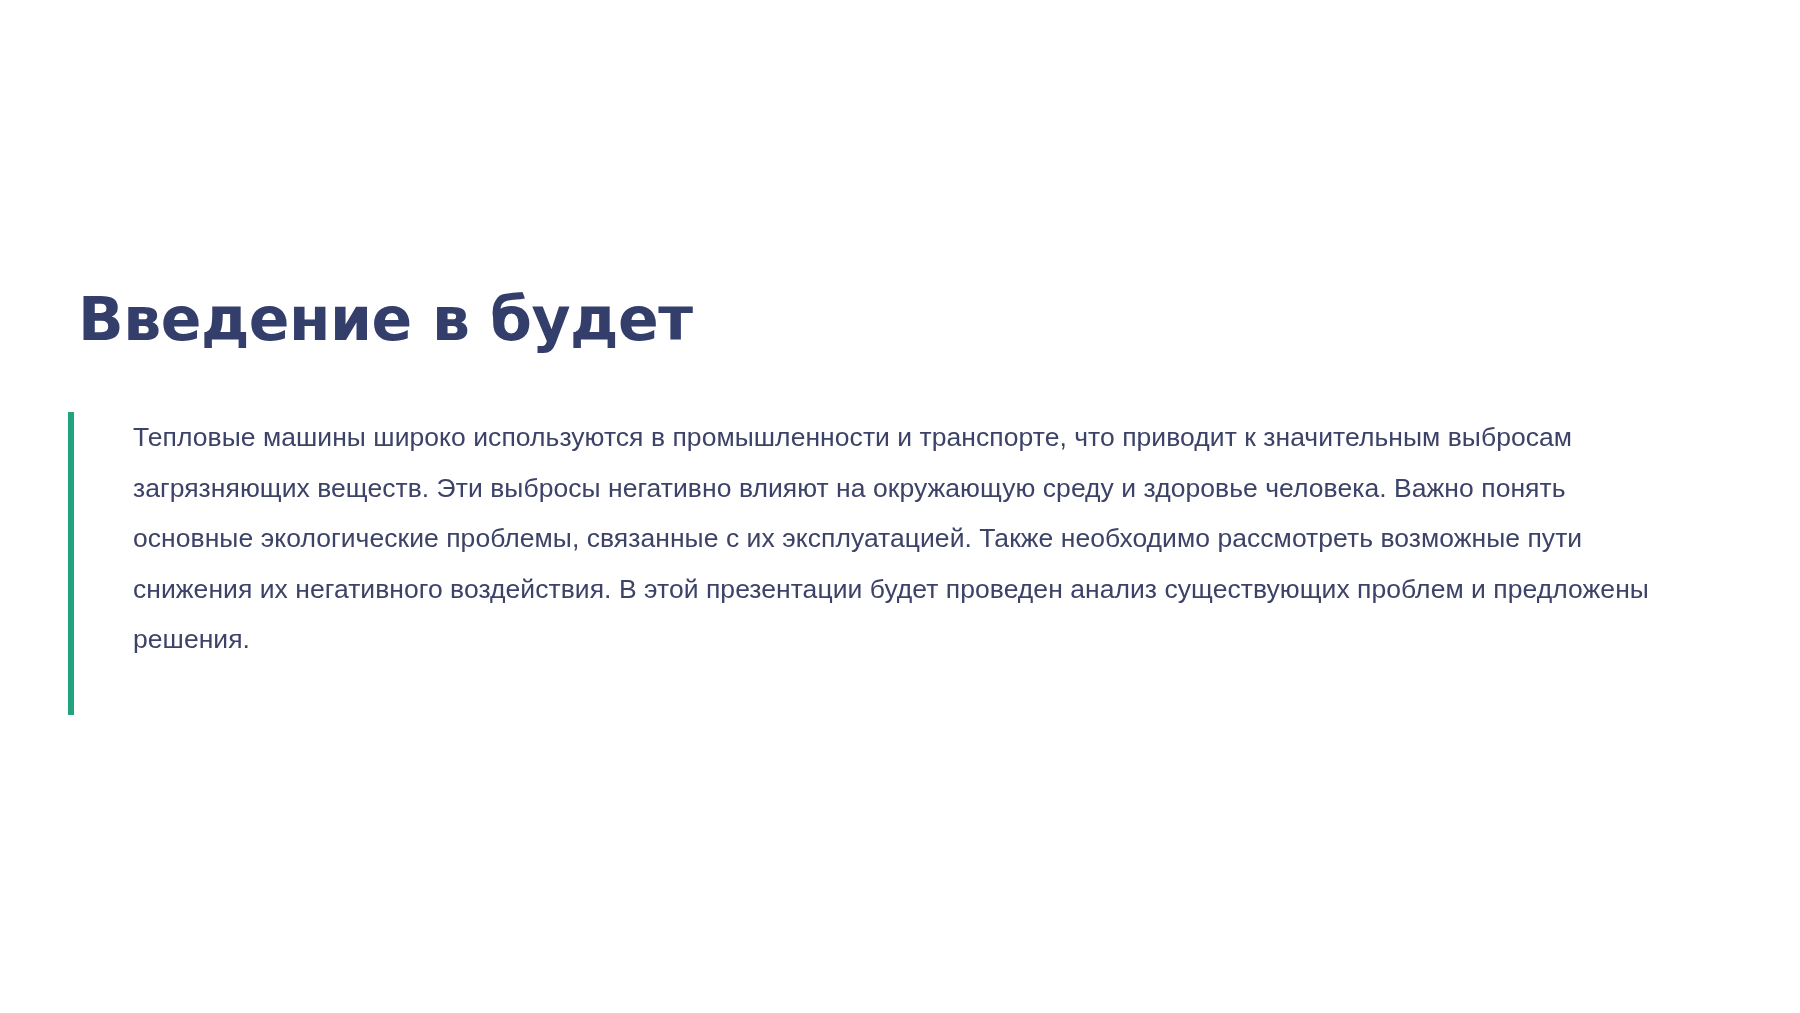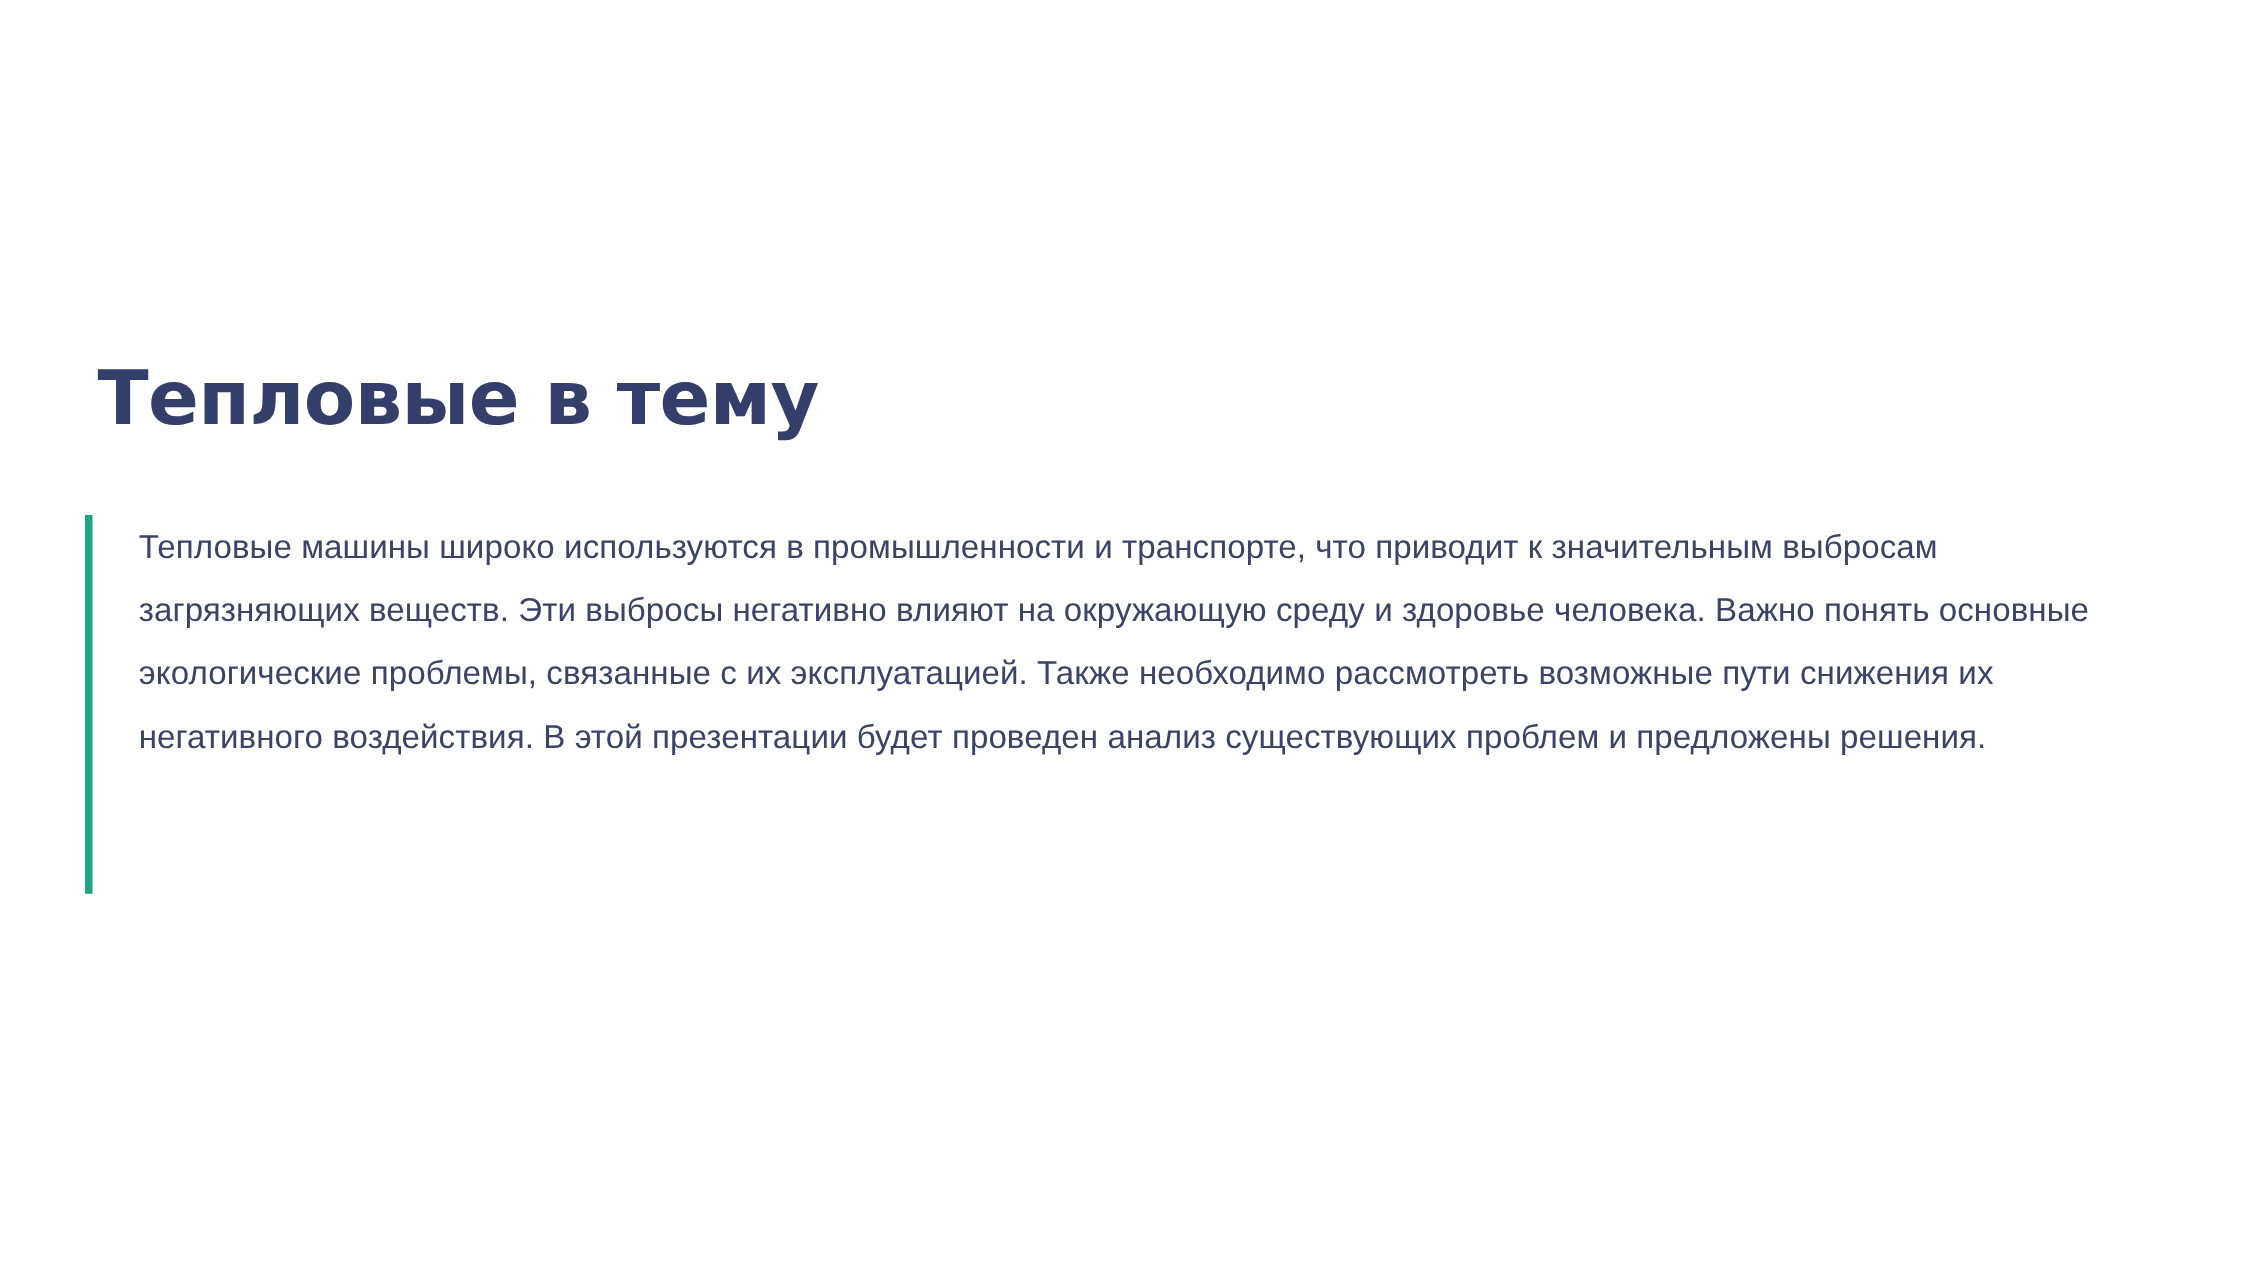--- a/index.html
+++ b/index.html
@@ -50,38 +50,38 @@
   .accent-bar {
     flex: 0 0 auto;
     width: 6px;
     min-height: 303px;
     background: #22A37F;
     border-radius: 0px;
   }
   .body-text {
     flex: 1 1 auto;
     margin: 0;
-    padding-left: 37px;
+    padding-left: 59px;
     padding-right: 40px;
     font-family: "Liberation Sans", sans-serif;
     font-size: 26.5px;
     font-weight: 400;
     line-height: 50.5px;
     color: #3C4268;
     text-align: left;
     letter-spacing: 0.05px;
   }
 </style>
 </head>
 <body>
 
 <div id="slide">
   <div class="slide-inner">
 
-    <h1 class="slide-title">Тепловые в тему</h1>
+    <h1 class="slide-title">Введение в будет</h1>
 
     <div class="body-block">
       <div class="accent-bar"></div>
       <p class="body-text">Тепловые машины широко используются в промышленности и транспорте, что приводит к значительным выбросам загрязняющих веществ. Эти выбросы негативно влияют на окружающую среду и здоровье человека. Важно понять основные экологические проблемы, связанные с их эксплуатацией. Также необходимо рассмотреть возможные пути снижения их негативного воздействия. В этой презентации будет проведен анализ существующих проблем и предложены решения.</p>
     </div>
 
   </div>
 </div>
 
 </body></html>

